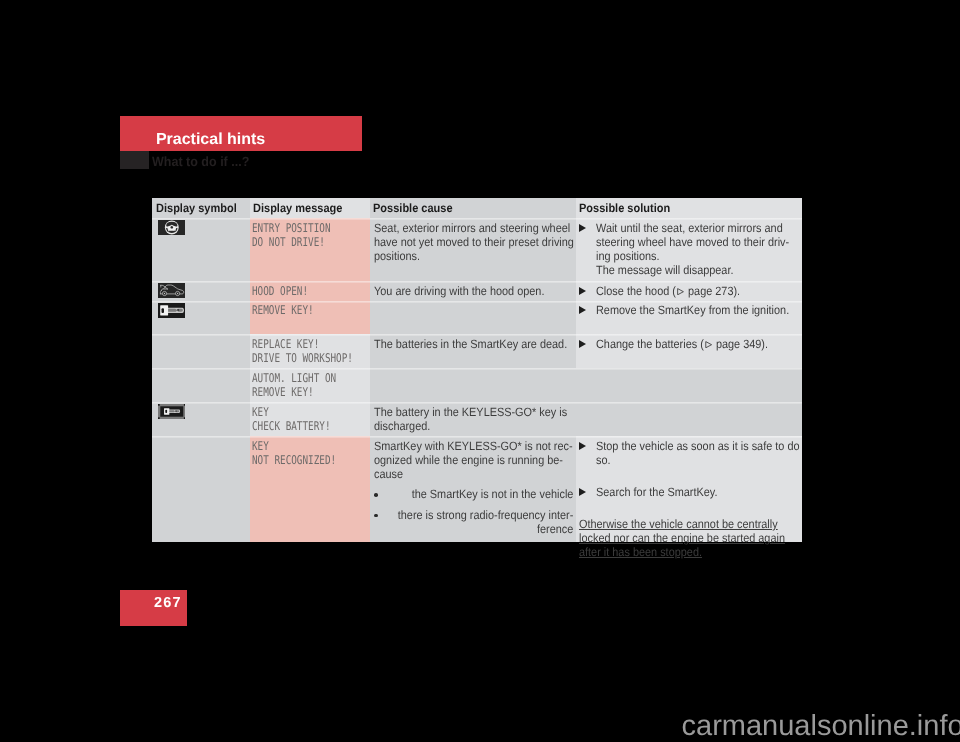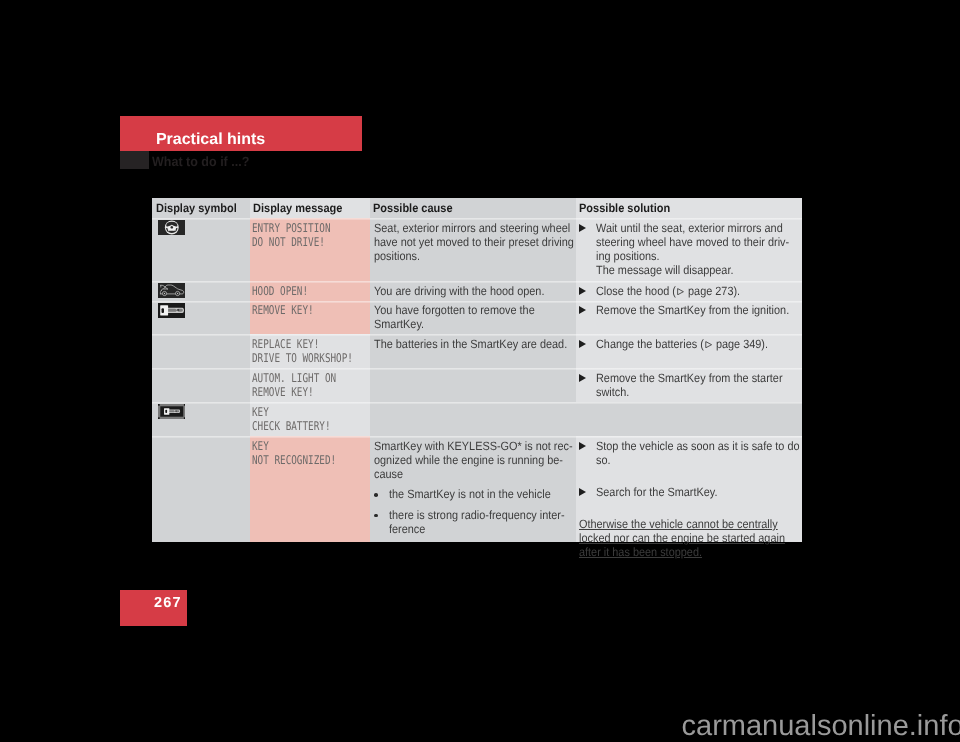--- a/index.html
+++ b/index.html
@@ -47,21 +47,21 @@
   .ln{display:block;transform:scaleX(.908);transform-origin:left top;white-space:nowrap;}
 
   .sol{position:absolute;left:3.1px;top:2.6px;font-size:12px;line-height:14.1px;color:#3c3c3c;}
   .solitem{position:relative;}
   .solitem + .solitem{margin-top:18px;}
   .arrow{position:absolute;left:.3px;top:3.0px;width:0;height:0;
          border-left:7.6px solid #1e1e1e;border-top:4.1px solid transparent;
          border-bottom:4.1px solid transparent;}
   .soltxt{display:block;margin-left:17.1px;}
 
-  .cb{position:relative;margin-left:.3px;margin-top:6.6px;}
+  .cb{position:relative;margin-left:.3px;margin-top:6.6px;text-align:right;}
   .bul{position:absolute;left:0;top:5.6px;width:3.6px;height:3.6px;border-radius:50%;background:#2a2a2a;}
   .cbtxt{display:block;margin-left:15.4px;}
   .pgref{display:inline-block;width:8.1px;height:7.4px;vertical-align:baseline;
          position:relative;top:.4px;margin:0 .7px 0 1.2px;}
   .pgref svg{display:block;}
 
   
   .chip{position:absolute;background:#262626;}
   .chip svg{display:block;}
 
@@ -197,26 +197,20 @@
      <rect x="22" y="23" width="79" height="102" rx="4" fill="#f2f2f2"></rect>
      <rect x="35" y="52" width="25" height="47" rx="10" fill="#1a1a1a"></rect>
      <path d="M101 58 H155 L172 58 L186 68 L200 58 H236 L246 62 L249 73 L244 82 L232 88 H205 L190 78 L176 88 H101 Z" fill="#7c7c7c"></path>
      <path d="M200 60 L214 60 L203 70 L217 79 L203 79 L190 69 Z" fill="#2f2f2f"></path>
    </svg>
           </div>
         </div>
         <div class="cell c1 pd">
           <div class="msg">REMOVE KEY!</div>
         </div>
-        <div class="cell c2 gd">
-          <div class="body">
-            <span class="ln">You have forgotten to remove the</span>
-            <span class="ln">SmartKey.</span>
-          </div>
-        </div>
         <div class="cell c3 gl">
           <div class="sol">
             <div class="solitem">
               <span class="arrow"></span>
               <span class="soltxt">
                 <span class="ln">Remove the SmartKey from the ignition.</span>
               </span>
             </div>
           </div>
         </div>
@@ -248,31 +242,20 @@
       </div>
       <div class="sep" style="top: 136.1px;"></div>
       <div class="trow" style="top: 170px; height: 34px;">
         <div class="cell c0 gd"></div>
         <div class="cell c1 gl">
           <div class="msg">AUTOM. LIGHT ON
 REMOVE KEY!</div>
         </div>
         <div class="cell c2 gd">
           <div class="body"></div>
-        </div>
-        <div class="cell c3 gl">
-          <div class="sol">
-            <div class="solitem">
-              <span class="arrow"></span>
-              <span class="soltxt">
-                <span class="ln">Remove the SmartKey from the starter</span>
-                <span class="ln">switch.</span>
-              </span>
-            </div>
-          </div>
         </div>
       </div>
       <div class="sep" style="top: 170.1px;"></div>
       <div class="trow" style="top: 204px; height: 34px;">
         <div class="cell c0 gd">
           <div class="chip" style="left: 5.7px; top: 2.2px; width: 27.6px; height: 15px; background: rgb(122, 122, 122);">
             <svg width="27.6" height="15" viewBox="0 0 55.2 30">
      <rect x="0" y="0" width="55.2" height="30" fill="#7a7a7a"></rect>
      <rect x="0" y="0" width="3.4" height="3.4" fill="#1a1a1a"></rect>
      <rect x="51.8" y="0" width="3.4" height="3.4" fill="#1a1a1a"></rect>
@@ -284,20 +267,26 @@
      <rect x="14.6" y="11.6" width="3.6" height="6.3" rx="1.4" fill="#1a1a1a"></rect>
      <path d="M22.7 12.5 H29.0 L31.4 12.5 L33.6 13.8 L35.8 12.5 H40.6 L42.2 13.1 L42.6 14.6 L41.8 15.8 L40.1 16.6 H36.0 L33.8 15.2 L31.4 16.6 H22.7 Z" fill="#7c7c7c"></path>
      <path d="M35.9 12.8 L38.0 12.8 L36.3 14.1 L38.4 15.3 L36.3 15.3 L34.3 14.0 Z" fill="#2f2f2f"></path>
    </svg>
           </div>
         </div>
         <div class="cell c1 gl">
           <div class="msg">KEY
 CHECK BATTERY!</div>
         </div>
+        <div class="cell c2 gd">
+          <div class="body">
+            <span class="ln">The battery in the KEYLESS-GO* key is</span>
+            <span class="ln">discharged.</span>
+          </div>
+        </div>
       </div>
       <div class="sep" style="top: 204.1px;"></div>
       <div class="trow" style="top: 238px; height: 106px;">
         <div class="cell c0 gd"></div>
         <div class="cell c1 pd">
           <div class="msg">KEY
 NOT RECOGNIZED!</div>
         </div>
         <div class="cell c2 gd">
           <div class="body">

